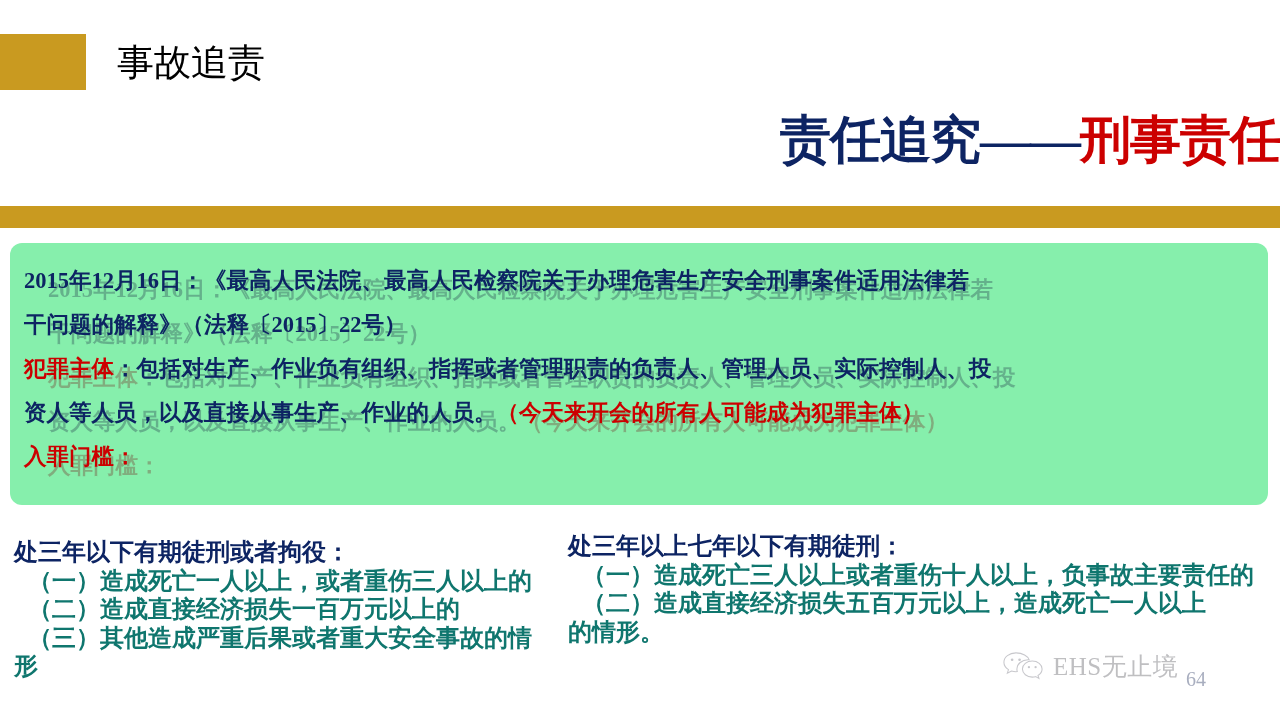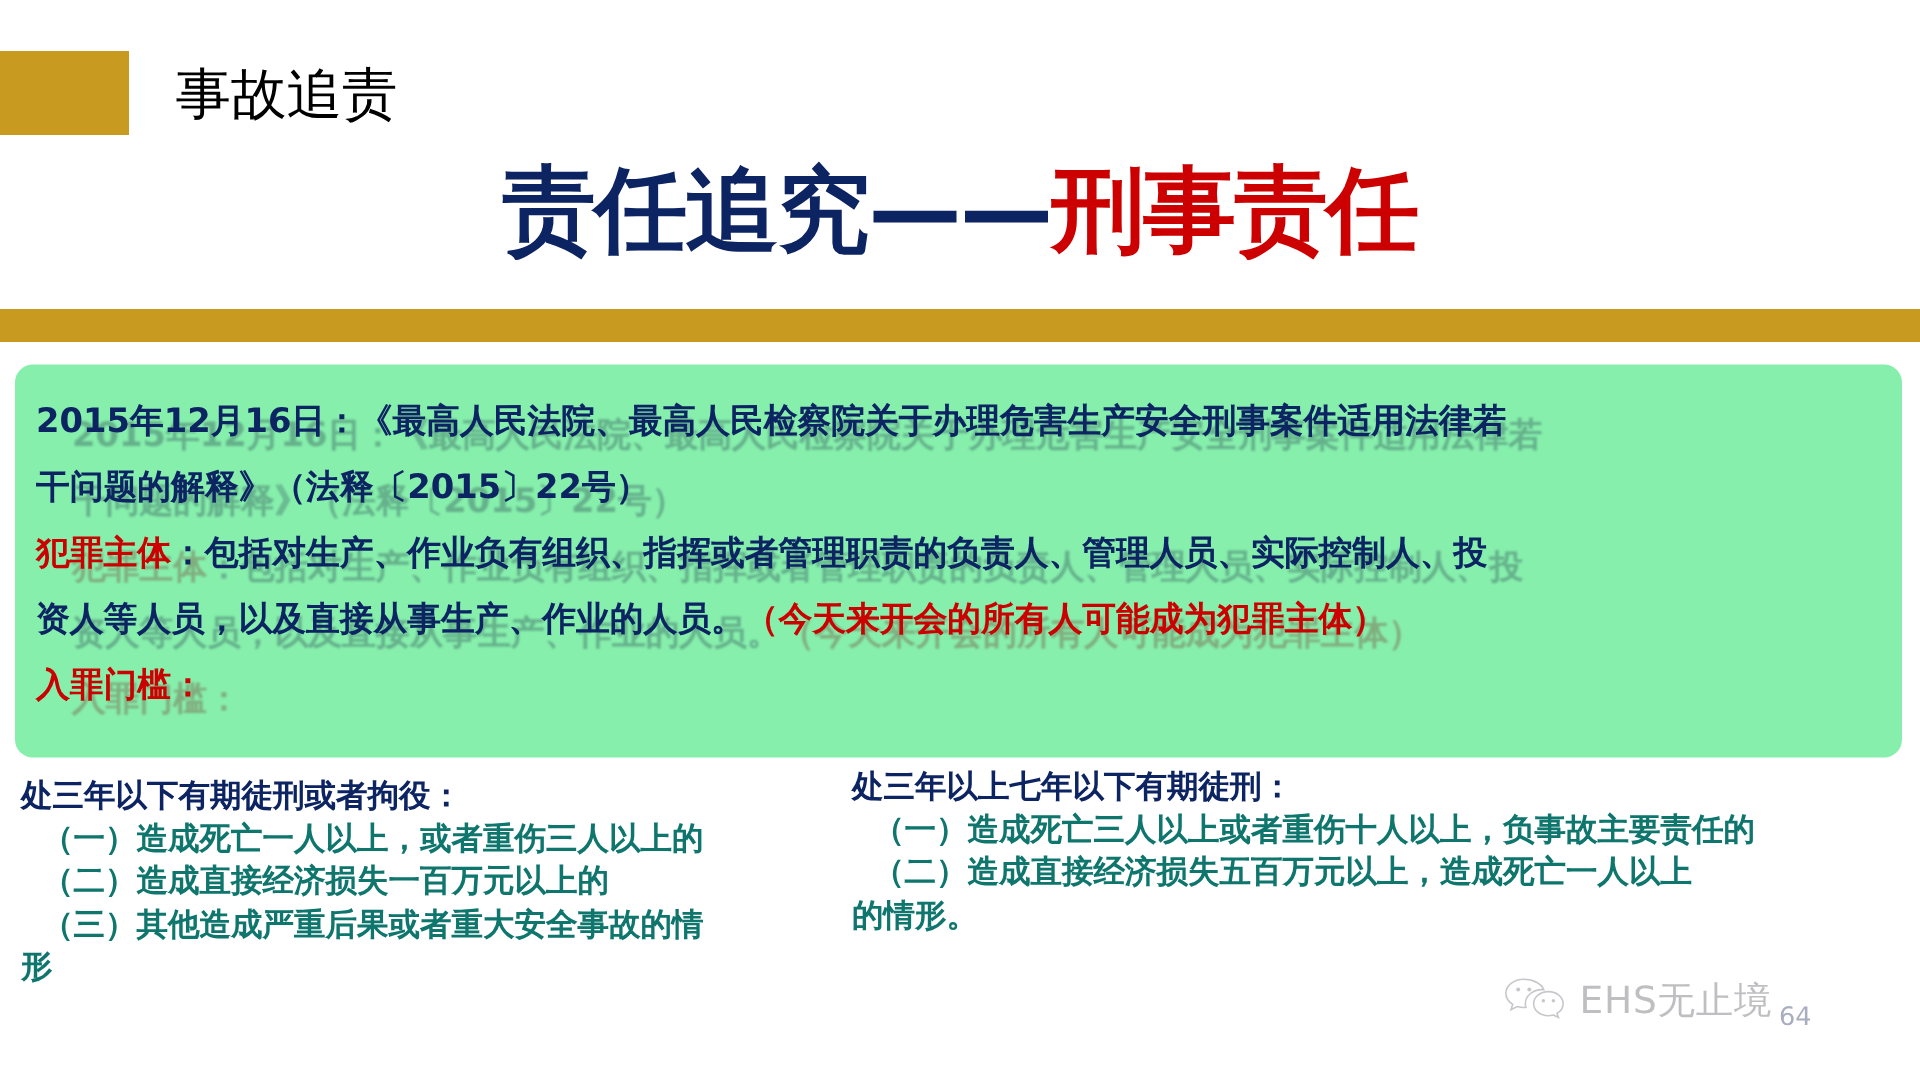--- a/index.html
+++ b/index.html
@@ -13,20 +13,21 @@
     overflow: hidden;
     font-family: "DejaVu Sans", "Liberation Sans", sans-serif;
     -webkit-font-smoothing: antialiased;
   }
   .slide {
     position: relative;
     width: 1280px;
     height: 700px;
     background: #ffffff;
     overflow: hidden;
+    font-family: Liberation Serif, serif;
   }
 
   
   .gold-square {
     position: absolute;
     left: 0px;
     top: 34px;
     width: 86px;
     height: 56px;
     background: #c99a20;
@@ -42,22 +43,22 @@
     white-space: nowrap;
     font-weight: 400;
   }
 
   
   .big-title {
     position: absolute;
     left: 0px;
     top: 104px;
     width: 1280px;
-    text-align: center;
-    font-size: 62px;
+    text-align: right;
+    font-size: 51px;
     line-height: 72px;
     font-weight: 700;
     white-space: nowrap;
     letter-spacing: -1px;
   }
   .big-title .navy { color: #0d2463; }
   .big-title .red  { color: #cc0000; }
 
   
   .gold-bar {
@@ -102,22 +103,23 @@
     white-space: nowrap;
     letter-spacing: 0px;
   }
   .panel-line .red { color: #cc0000; }
 
   
   .col {
     position: absolute;
     font-weight: 700;
     color: #000000;
-    font-size: 21px;
+    font-size: 24px;
     line-height: 28.5px;
+    margin-top: 22px;
   }
   .col-left  { left: 14px;  top: 516px; width: 556px; }
   .col-right { left: 568px; top: 510px; width: 700px; }
   .col .head {
     color: #0d2463;
     display: block;
     white-space: nowrap;
   }
   .col .item {
     display: block;
@@ -143,21 +145,21 @@
     line-height: 30px;
     color: #8b8b90;
     font-weight: 400;
     letter-spacing: 0.5px;
     white-space: nowrap;
   }
   .page-num {
     position: absolute;
     left: 1186px;
     top: 668px;
-    font-size: 17px;
+    font-size: 20px;
     color: #9aa0b4;
     opacity: 0.85;
     font-weight: 400;
   }
 </style>
 </head>
 <body>
 
 <div class="slide">
 

